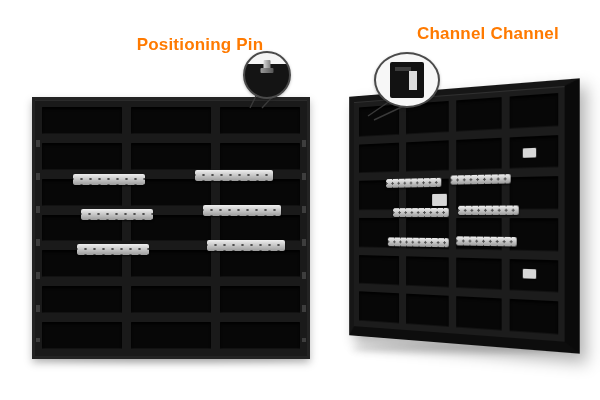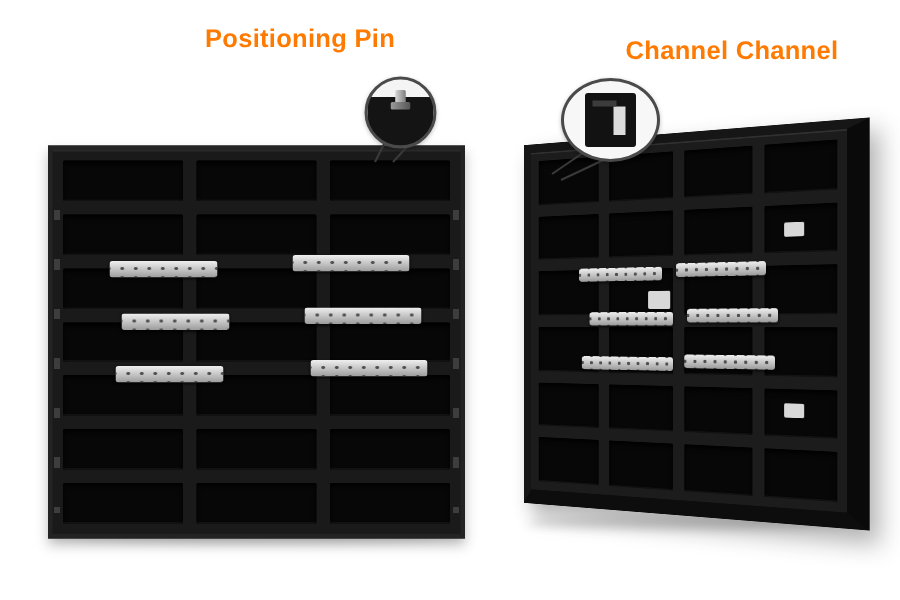--- a/index.html
+++ b/index.html
@@ -6,21 +6,21 @@
   .canvas{
     position:relative;width:600px;height:400px;background:#ffffff;
     overflow:hidden;font-family:"Liberation Sans", sans-serif;
   }
 
   
   .anno-label{
     position:absolute;font-weight:bold;font-size:17px;color:#ff7a00;
     text-align:center;letter-spacing:.2px;
   }
-  .anno-label.pin{left:110px;top:16px;width:180px;}
+  .anno-label.pin{left:110px;top:35px;width:180px;}
   .anno-label.drain{left:398px;top:24px;width:180px;}
 
   
   .callout{position:absolute;border:2px solid #4a4a4a;background:#f7f7f7;
            box-shadow:0 1px 3px rgba(0,0,0,.25);overflow:hidden;z-index:5;}
   .pin-callout{left:243px;top:51px;width:44px;height:44px;border-radius:50%;
     background:linear-gradient(180deg,#f4f4f4 0 26%,#141414 26% 100%);}
   .pin-shape{position:absolute;left:50%;top:7px;width:7px;height:9px;transform:translateX(-50%);
     background:linear-gradient(90deg,#d9d9d9,#7e7e7e);border-radius:1px;}
   .pin-base{position:absolute;left:50%;top:15px;width:13px;height:5px;transform:translateX(-50%);

